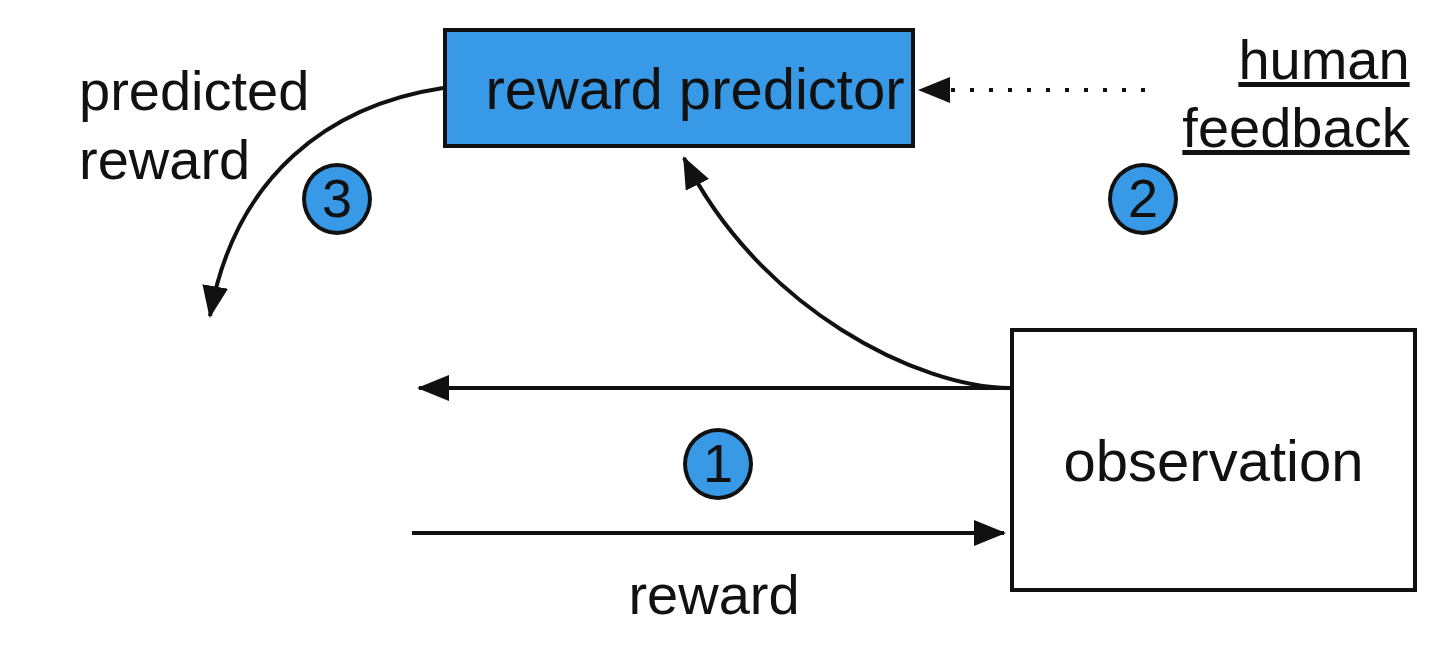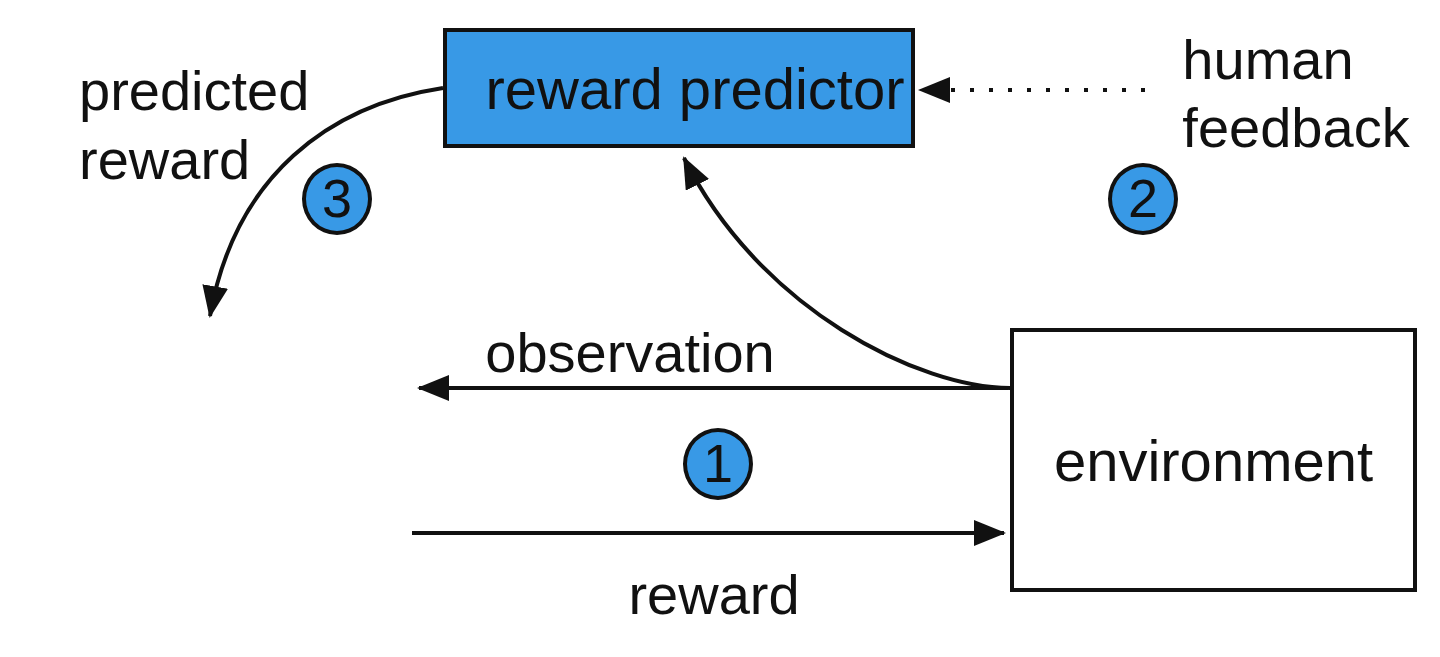--- a/index.html
+++ b/index.html
@@ -45,22 +45,23 @@
     line-height: 69px;
     white-space: nowrap;
   }
   .edge-label.centered { transform: translate(-50%, -50%); }
   .label-observation { left: 630px; top: 352px; }
   .label-action      { left: 714px; top: 594px; }
   .label-predicted-reward { left: 70px; top: 56px; text-align: left; margin-left: 9px; }
   .label-human-feedback {
     left: 1296px; top: 26px;
     transform: translateX(-50%);
-    text-align: left;
+    text-align: right;
     line-height: 68px;
+    text-decoration: underline;
   }
   .badge {
     position: absolute;
     box-sizing: content-box;
     width: 62px; height: 62px;
     border: 4px solid var(--stroke, #111111);
     border-radius: 50%;
     background: var(--node-blue, #3899e6);
     display: flex;
     align-items: center;
@@ -89,26 +90,23 @@
     <path class="edge" d="M 1010 388 C 920 388, 760 310, 684 158" marker-end="url(#ah)"></path>
     <path class="edge dotted" d="M 1145 90 L 920 90" marker-end="url(#ah)"></path>
   </svg>
 
   <div class="node blue node-reward-predictor">
     <span>reward predictor</span>
   </div>
 
 
   <div class="node node-environment">
-    <span>environment</span>
+    <span>observation</span>
   </div>
 
-  <div class="edge-label centered label-observation">
-    <span>observation</span>
-  </div>
 
   <div class="edge-label centered label-action">
     <span>reward</span>
   </div>
 
   <div class="edge-label label-predicted-reward">
     <div>predicted</div>
     <div>reward</div>
   </div>
 

